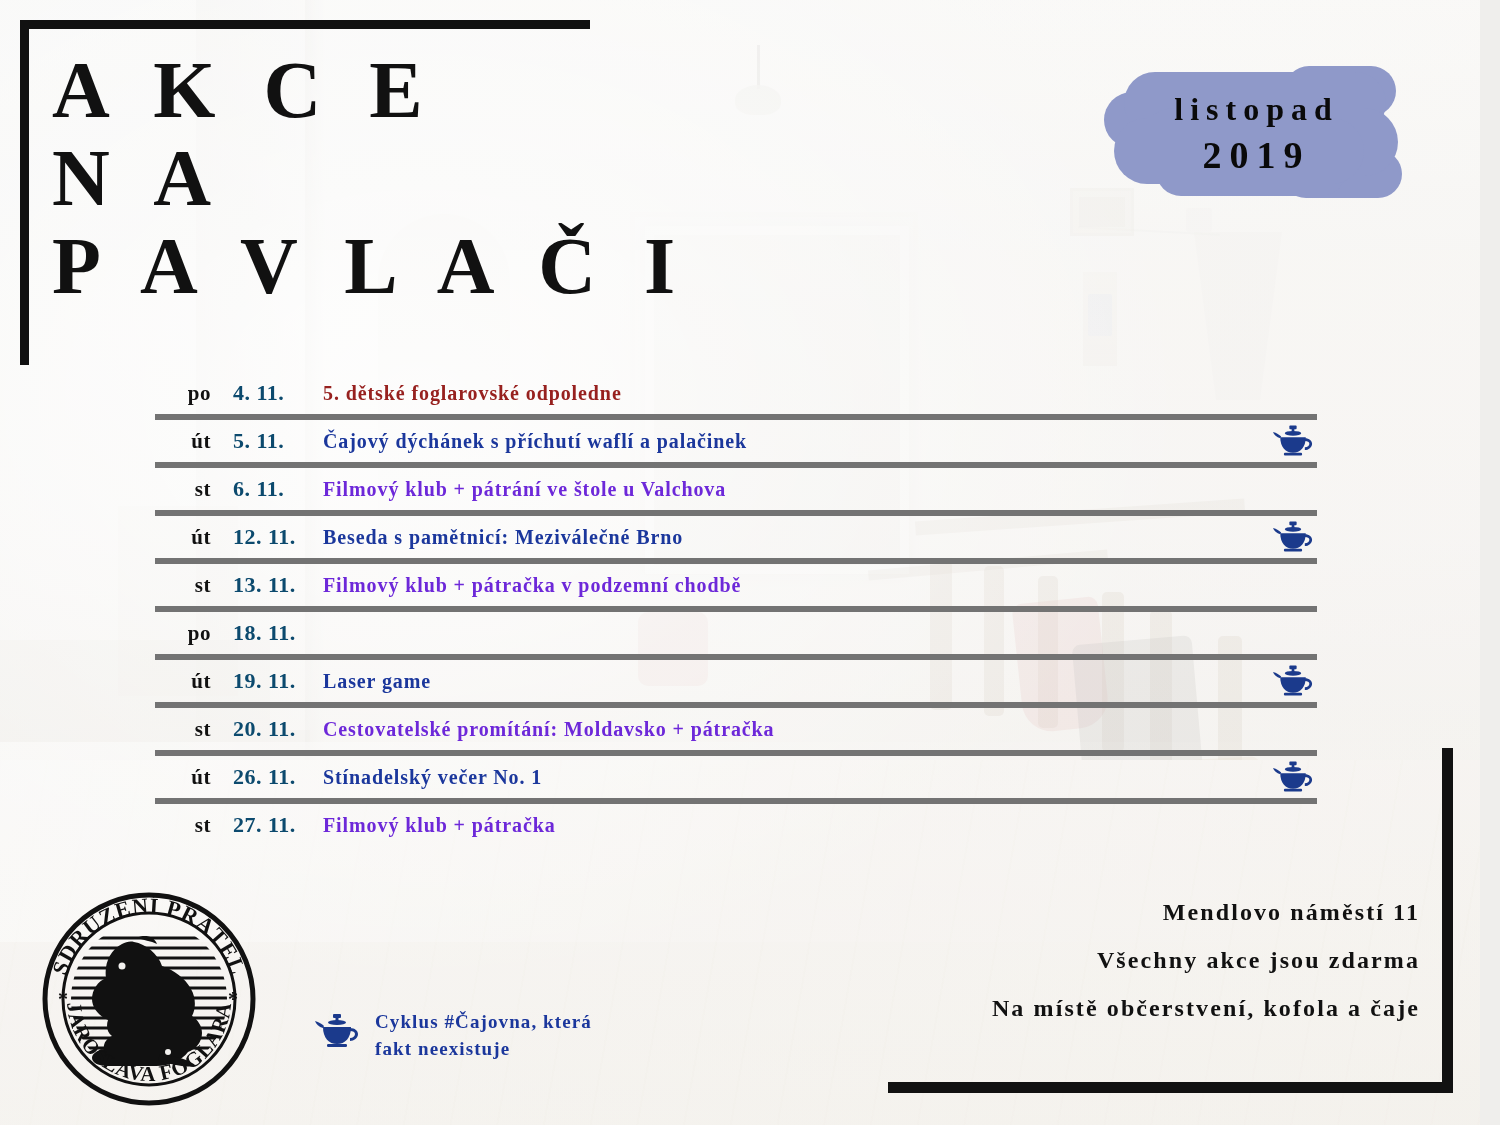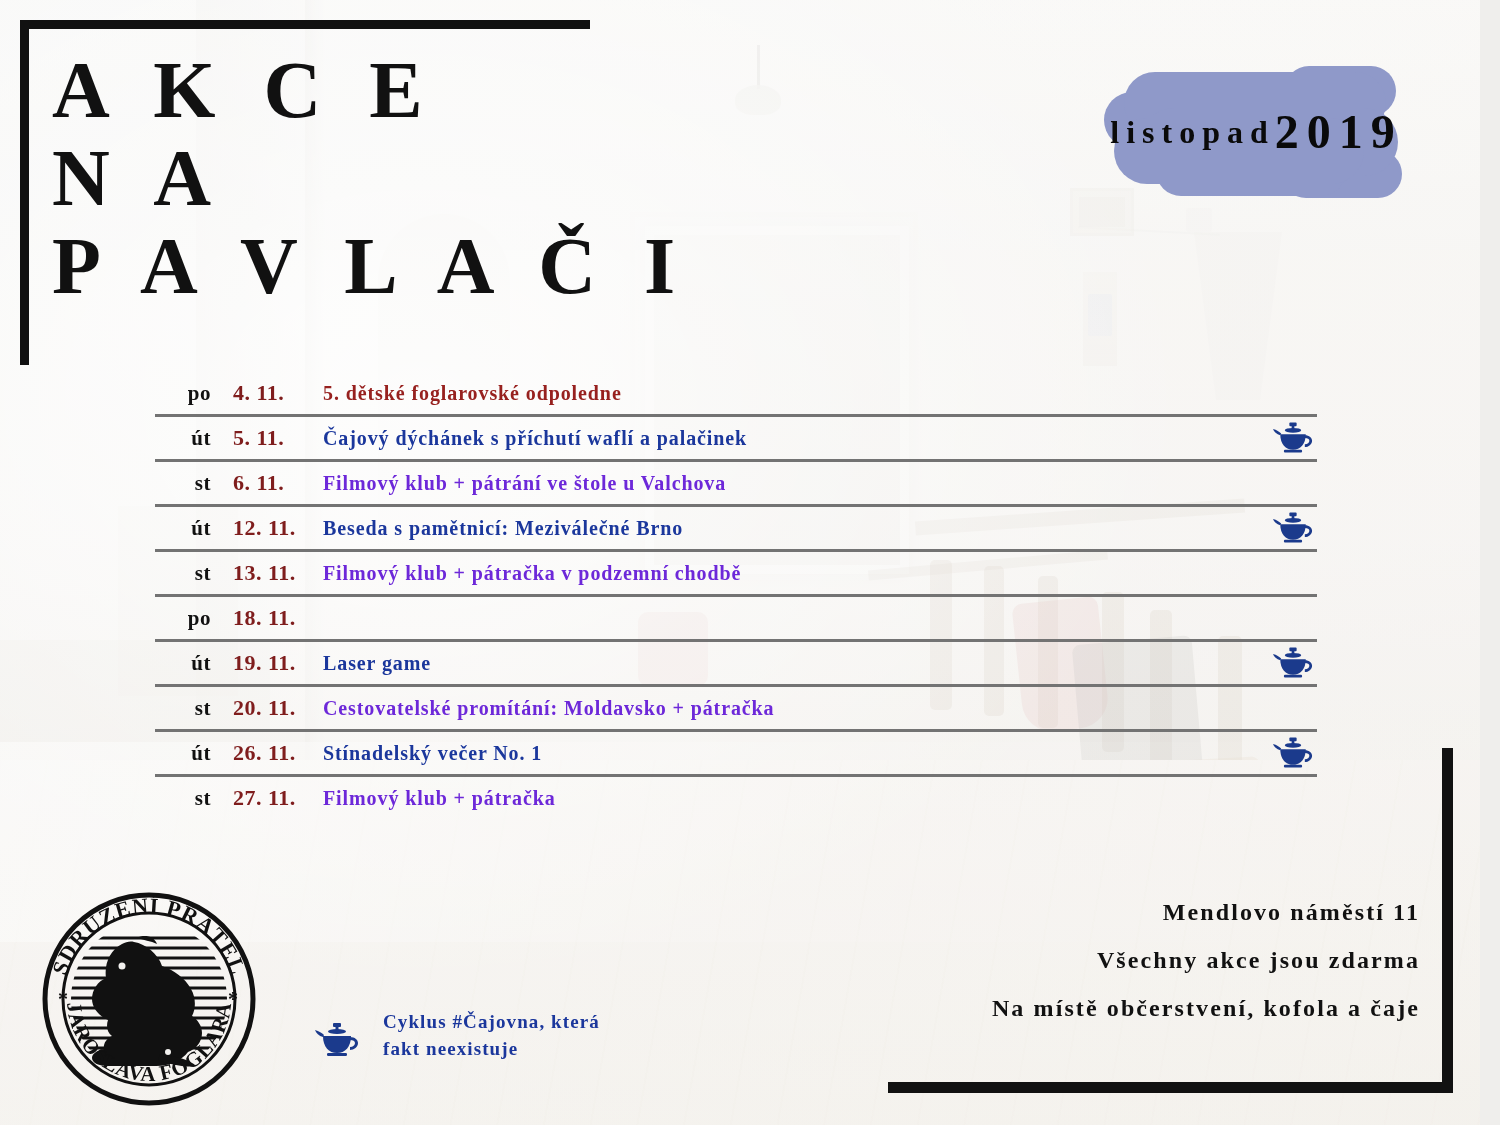--- a/index.html
+++ b/index.html
@@ -167,44 +167,44 @@
   .badge .blob{position:absolute;background:#8f99c9;}
   .b1{left:20px;top:6px;width:262px;height:62px;border-radius:34px;}
   .b2{left:36px;top:42px;width:258px;height:68px;border-radius:34px;}
   .b3{left:10px;top:52px;width:250px;height:66px;border-radius:34px;}
   .b4{left:0px;top:26px;width:120px;height:56px;border-radius:28px;}
   .b5{left:180px;top:0px;width:112px;height:50px;border-radius:25px;}
   .b6{left:178px;top:84px;width:120px;height:48px;border-radius:24px;}
   .b7{left:52px;top:80px;width:190px;height:50px;border-radius:25px;}
   .badge-text{
     position:absolute;left:0;top:0;width:305px;height:132px;
-    display:flex;flex-direction:row;justify-content:center;align-items:center;
+    display:flex;flex-direction:column;justify-content:center;align-items:center;
     font-family:"Liberation Serif", serif;font-weight:700;color:#0a0a0a;
     font-size:32px;line-height:46px;letter-spacing:7px;
   }
-  .badge-year{font-size:48px;letter-spacing:8px;}
+  .badge-year{font-size:38px;letter-spacing:8px;}
 
   
   .events{
     position:absolute;left:155px;top:372px;width:1162px;
   }
   .ev-row{
     position:relative;height:42px;
     display:flex;align-items:center;
-    border-bottom:3px solid #737373;
+    border-bottom:6px solid #737373;
   }
   .ev-row:last-child{border-bottom:none;}
   .ev-day{
     width:56px;flex:0 0 56px;text-align:right;
     font-family:"Liberation Serif", serif;font-weight:700;font-size:21px;color:#111;
     letter-spacing:.5px;
   }
   .ev-date{
     width:112px;flex:0 0 112px;text-align:left;padding-left:22px;box-sizing:border-box;
-    font-family:"Liberation Serif", serif;font-weight:700;font-size:22px;color:#7f1d1d;
+    font-family:"Liberation Serif", serif;font-weight:700;font-size:22px;color:#0c4a6e;
     letter-spacing:.5px;
   }
   .ev-title{
     flex:1 1 auto;
     font-family:"Liberation Serif", serif;font-weight:700;font-size:20px;
     letter-spacing:.9px;white-space:nowrap;
   }
   .c-red{color:#97211f;}
   .c-blue{color:#1b379c;}
   .c-green{color:#6d28d9;}
@@ -216,21 +216,21 @@
 
   
   .logo{
     position:absolute;left:36px;top:886px;width:226px;height:226px;
   }
   .logo svg{display:block;}
 
   
   .cycle{
     position:absolute;left:315px;top:1008px;
-    display:flex;align-items:flex-end;gap:24px;
+    display:flex;align-items:flex-start;gap:16px;
   }
   .cycle-icon{margin-top:5px;}
   .cycle-text{
     font-family:"Liberation Serif", serif;font-weight:700;color:#1b379c;
     font-size:19px;line-height:27px;letter-spacing:1.1px;
   }
 
   
   .info{
     position:absolute;right:60px;top:888px;width:640px;

